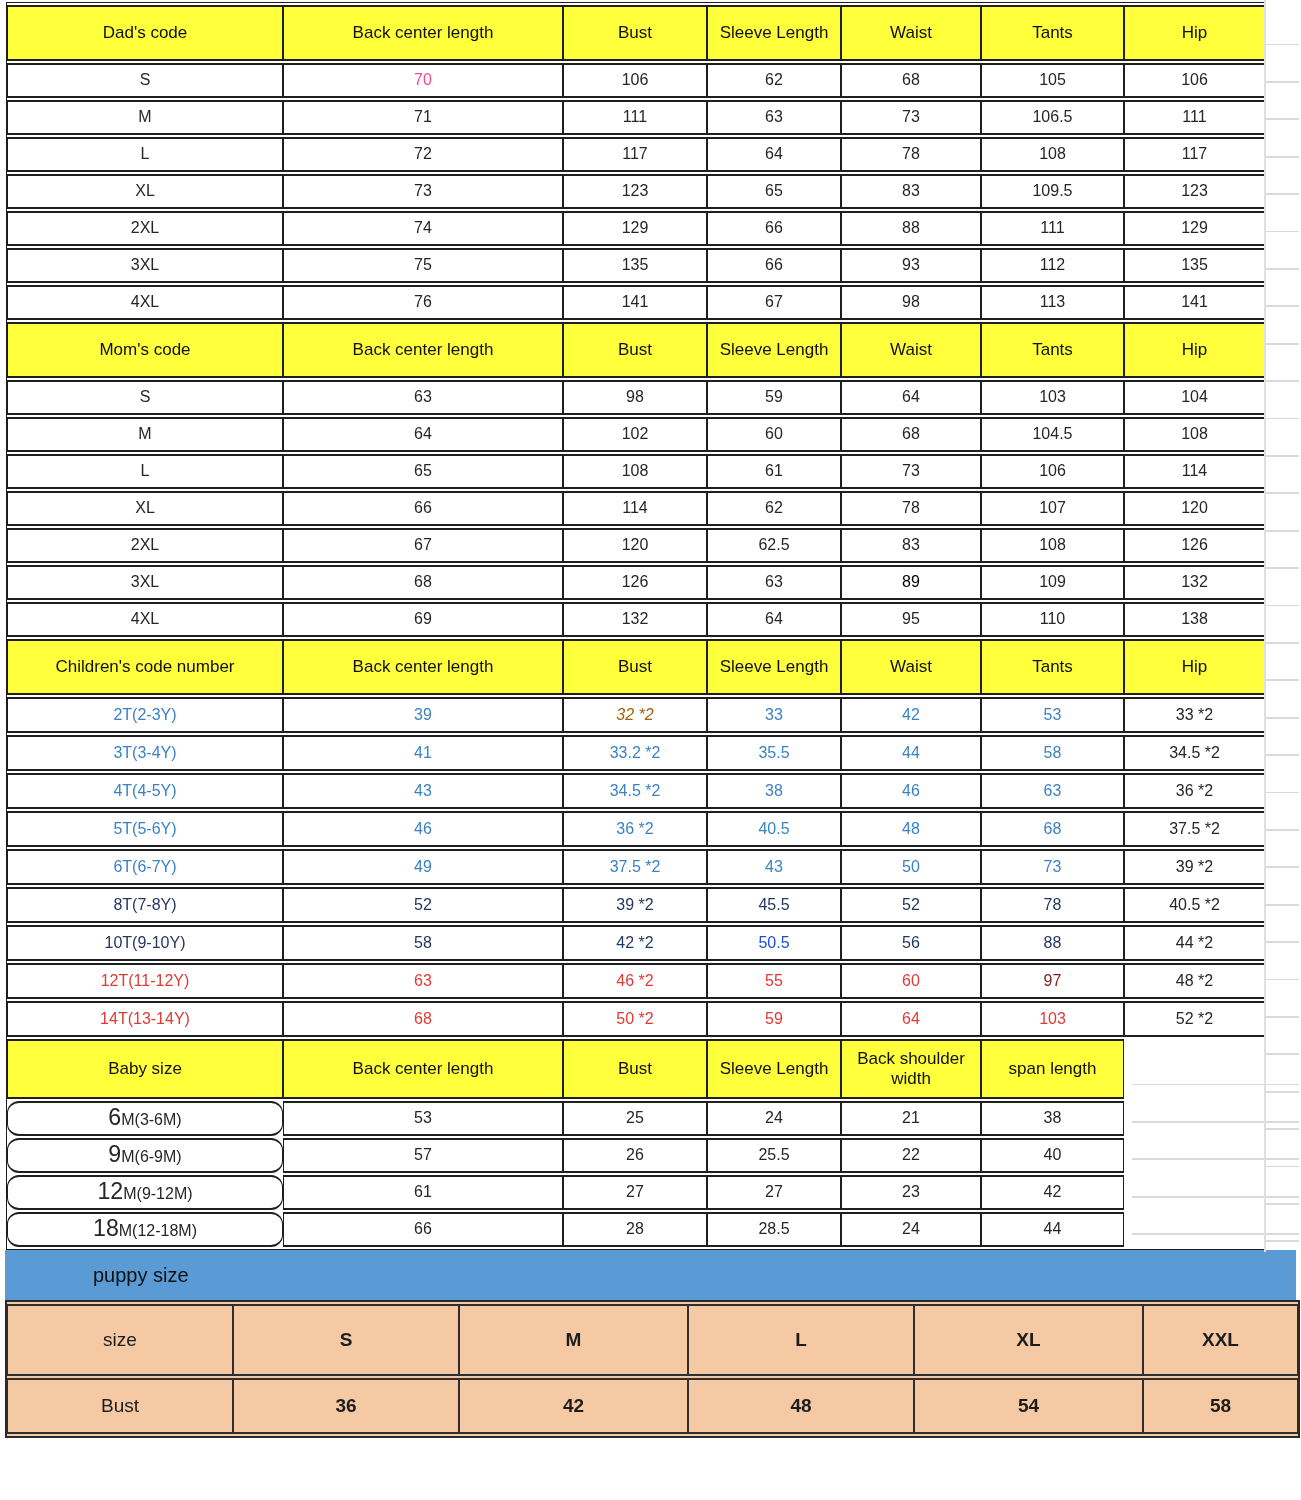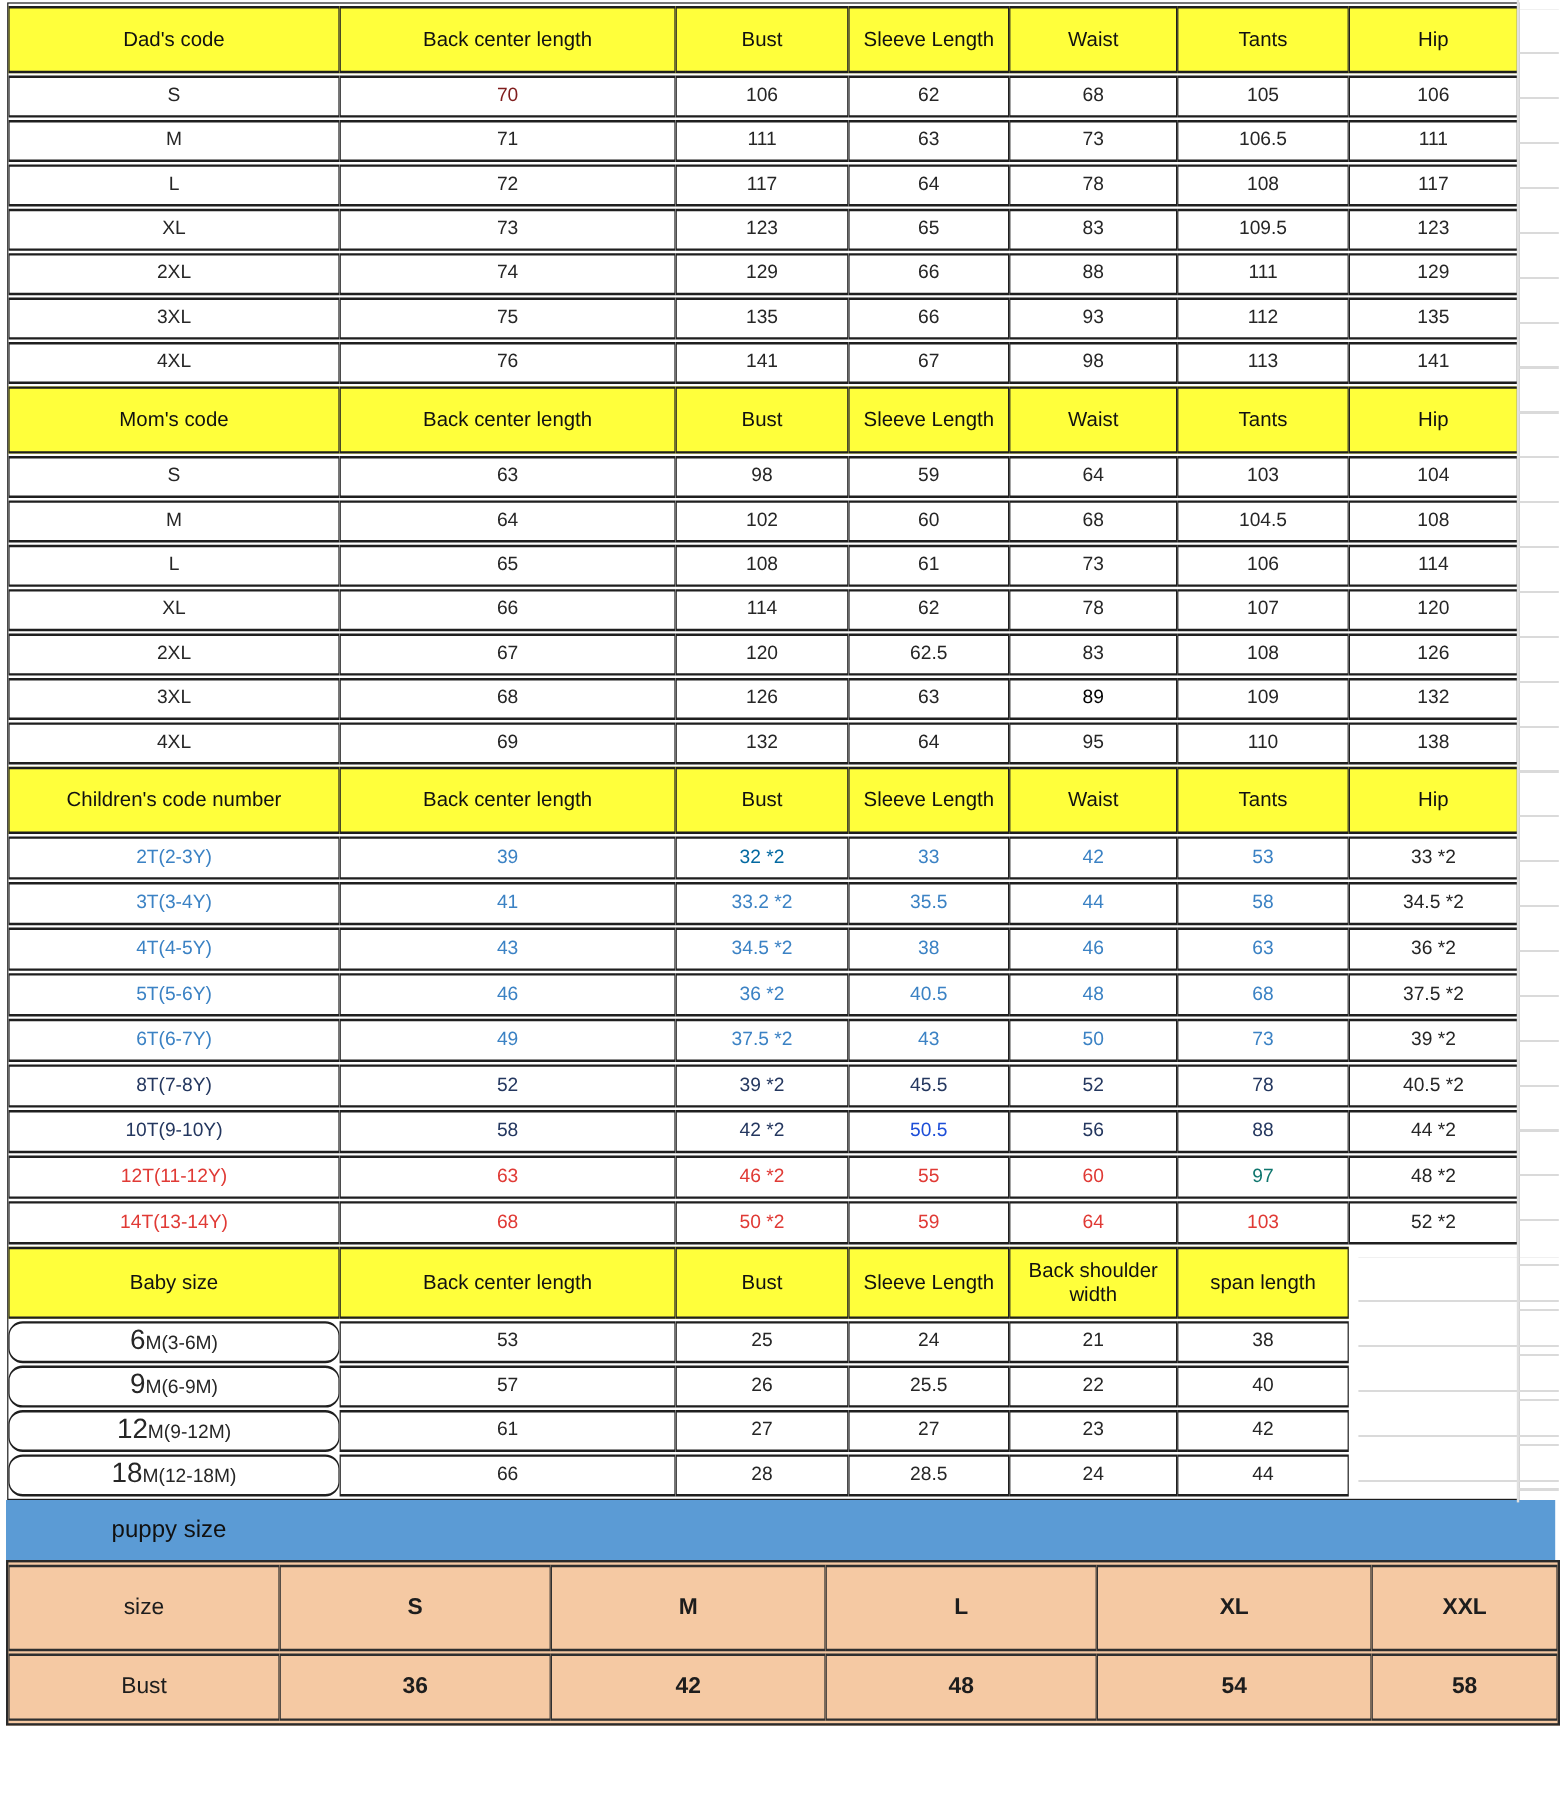--- a/index.html
+++ b/index.html
@@ -86,21 +86,21 @@
         <td class="hdr h56">Dad's code</td>
         <td class="hdr h56">Back center length</td>
         <td class="hdr h56">Bust</td>
         <td class="hdr h56">Sleeve Length</td>
         <td class="hdr h56">Waist</td>
         <td class="hdr h56">Tants</td>
         <td class="hdr h56">Hip</td>
       </tr>
       <tr>
         <td class="h35" style="color: rgb(38, 38, 38);">S</td>
-        <td class="h35" style="color: #7f1d1d;">70</td>
+        <td class="h35" style="color: #ec4899;">70</td>
         <td class="h35" style="color: rgb(38, 38, 38);">106</td>
         <td class="h35" style="color: rgb(38, 38, 38);">62</td>
         <td class="h35" style="color: rgb(38, 38, 38);">68</td>
         <td class="h35" style="color: rgb(38, 38, 38);">105</td>
         <td class="h35" style="color: rgb(38, 38, 38);">106</td>
       </tr>
       <tr>
         <td class="h35" style="color: rgb(38, 38, 38);">M</td>
         <td class="h35" style="color: rgb(38, 38, 38);">71</td>
         <td class="h35" style="color: rgb(38, 38, 38);">111</td>
@@ -231,21 +231,21 @@
         <td class="hdr h56">Back center length</td>
         <td class="hdr h56">Bust</td>
         <td class="hdr h56">Sleeve Length</td>
         <td class="hdr h56">Waist</td>
         <td class="hdr h56">Tants</td>
         <td class="hdr h56">Hip</td>
       </tr>
       <tr>
         <td class="h36" style="color: rgb(59, 130, 196);">2T(2-3Y)</td>
         <td class="h36" style="color: rgb(59, 130, 196);">39</td>
-        <td class="h36" style="color: #0369a1;">32 *2</td>
+        <td class="h36" style="color: #a16207; font-style: italic;">32 *2</td>
         <td class="h36" style="color: rgb(59, 130, 196);">33</td>
         <td class="h36" style="color: rgb(59, 130, 196);">42</td>
         <td class="h36" style="color: rgb(59, 130, 196);">53</td>
         <td class="h36" style="color: rgb(38, 38, 38);">33 *2</td>
       </tr>
       <tr>
         <td class="h36" style="color: rgb(59, 130, 196);">3T(3-4Y)</td>
         <td class="h36" style="color: rgb(59, 130, 196);">41</td>
         <td class="h36" style="color: rgb(59, 130, 196);">33.2 *2</td>
         <td class="h36" style="color: rgb(59, 130, 196);">35.5</td>
@@ -297,21 +297,21 @@
         <td class="h36" style="color: rgb(36, 55, 95);">56</td>
         <td class="h36" style="color: rgb(36, 55, 95);">88</td>
         <td class="h36" style="color: rgb(38, 38, 38);">44 *2</td>
       </tr>
       <tr>
         <td class="h36" style="color: rgb(224, 58, 53);">12T(11-12Y)</td>
         <td class="h36" style="color: rgb(224, 58, 53);">63</td>
         <td class="h36" style="color: rgb(224, 58, 53);">46 *2</td>
         <td class="h36" style="color: rgb(224, 58, 53);">55</td>
         <td class="h36" style="color: rgb(224, 58, 53);">60</td>
-        <td class="h36" style="color: #0f766e;">97</td>
+        <td class="h36" style="color: #7f1d1d;">97</td>
         <td class="h36" style="color: rgb(38, 38, 38);">48 *2</td>
       </tr>
       <tr>
         <td class="h36" style="color: rgb(224, 58, 53);">14T(13-14Y)</td>
         <td class="h36" style="color: rgb(224, 58, 53);">68</td>
         <td class="h36" style="color: rgb(224, 58, 53);">50 *2</td>
         <td class="h36" style="color: rgb(224, 58, 53);">59</td>
         <td class="h36" style="color: rgb(224, 58, 53);">64</td>
         <td class="h36" style="color: rgb(224, 58, 53);">103</td>
         <td class="h36" style="color: rgb(38, 38, 38);">52 *2</td>

